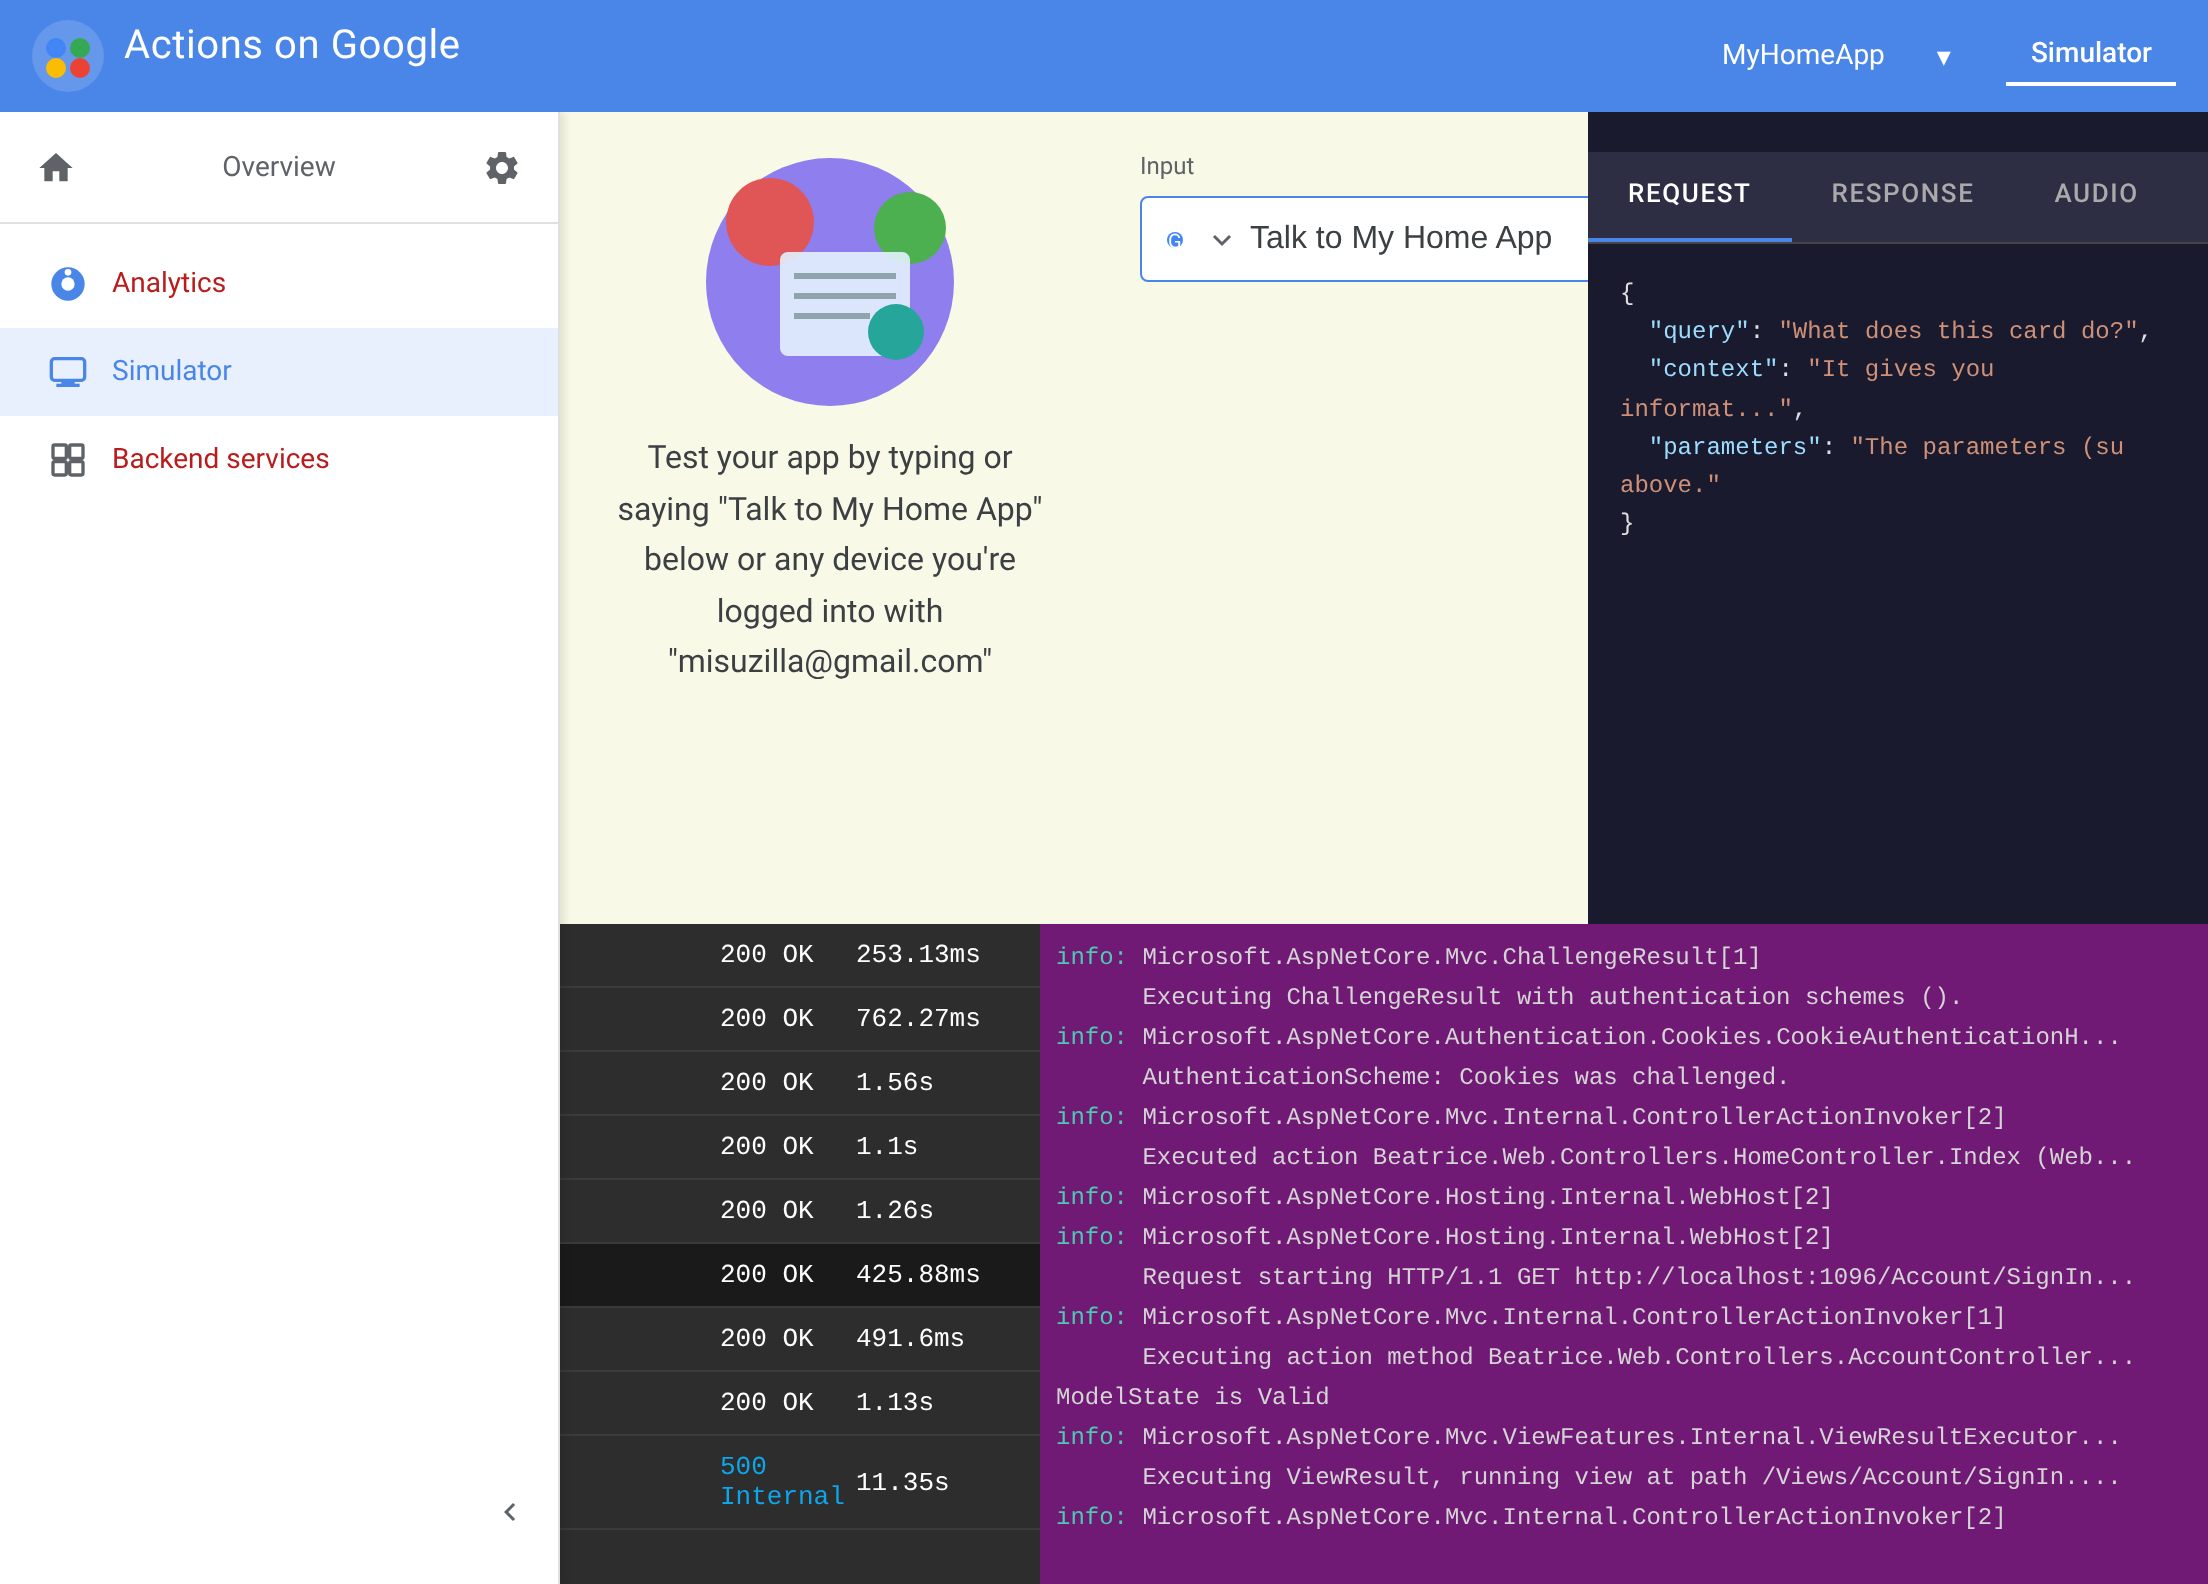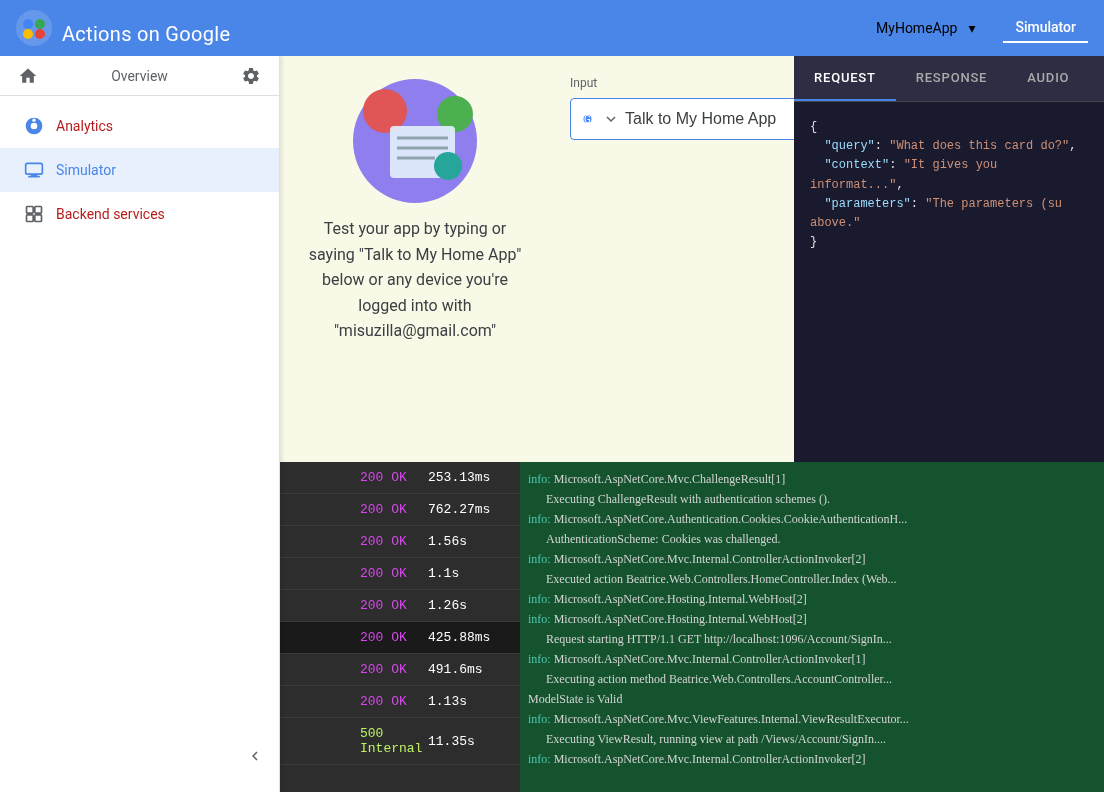--- a/index.html
+++ b/index.html
@@ -11,39 +11,39 @@
       background: #4a86e8;
       display: flex;
       align-items: center;
       padding: 0 16px;
       gap: 16px;
       position: relative;
       z-index: 100;
     }
     .topbar-logo {
       display: flex;
-      align-items: flex-end;
+      align-items: flex-start;
       gap: 10px;
     }
     .topbar-logo-icon {
       width: 36px;
       height: 36px;
     }
     .topbar-title {
       color: white;
       font-size: 20px;
       font-weight: 400;
       letter-spacing: 0.3px;
     }
     .topbar-spacer { flex: 1; }
     .topbar-app-selector {
       display: flex;
       align-items: center;
-      gap: 7px;
-      color: #000000;
+      gap: 22px;
+      color: #ffffff;
       font-size: 14px;
       cursor: pointer;
       padding: 6px 12px;
       border-radius: 4px;
     }
     .topbar-simulator {
       color: white;
       font-size: 14px;
       font-weight: 500;
       padding: 6px 12px;
@@ -65,21 +65,21 @@
       border-right: 1px solid #e0e0e0;
       display: flex;
       flex-direction: column;
       position: relative;
       z-index: 50;
       box-shadow: 2px 0 4px rgba(0,0,0,0.1);
     }
     .sidebar-top-bar {
       display: flex;
       align-items: center;
-      height: 40px;
+      height: 56px;
       padding: 0 8px;
       border-bottom: 1px solid #e0e0e0;
     }
     .sidebar-home-btn {
       width: 40px;
       height: 40px;
       display: flex;
       align-items: center;
       justify-content: center;
       cursor: pointer;
@@ -206,20 +206,21 @@
     .right-panel {
       width: 310px;
       background: #1a1a2e;
       display: flex;
       flex-direction: column;
     }
     .right-panel-tabs {
       display: flex;
       background: #2d2d44;
       border-bottom: 1px solid #444;
+      margin-top: 20px;
     }
     .right-panel-tab {
       padding: 14px 20px;
       color: #aaa;
       font-size: 13px;
       font-weight: 500;
       cursor: pointer;
       letter-spacing: 0.8px;
     }
     .right-panel-tab.active {
@@ -261,27 +262,27 @@
       font-size: 13px;
       color: #ccc;
       font-family: 'Courier New', monospace;
       gap: 8px;
     }
     .request-row.highlighted {
       background: #1a1a1a;
       color: white;
     }
     .request-path { flex: 1; color: #9cdcfe; }
-    .request-status { color: #d946ef; width: 60px; }
+    .request-status { color: #ffffff; width: 60px; }
     .request-time { width: 80px; color: #ffffff; }
     .log-panel {
       flex: 1;
-      background: #14532d;
+      background: #701a75;
       overflow-y: auto;
-      font-family: Liberation Serif, serif;
+      font-family: Liberation Mono, monospace;
       font-size: 12px;
       padding: 8px;
     }
     .log-line {
       line-height: 1.5;
       color: #ccc;
       margin-bottom: 2px;
     }
     .log-info { color: #4ec9b0; }
     .log-message { color: #d4d4d4; }
@@ -473,21 +474,21 @@
       <span class="request-status">200 OK</span>
       <span class="request-time">491.6ms</span>
     </div>
     <div class="request-row">
       <span class="request-path">/Automation/</span>
       <span class="request-status">200 OK</span>
       <span class="request-time">1.13s</span>
     </div>
     <div class="request-row">
       <span class="request-path">/Automation/</span>
-      <span class="request-status" style="color:#bef264;">500 Internal</span>
+      <span class="request-status" style="color:#0ea5e9;">500 Internal</span>
       <span class="request-time">11.35s</span>
     </div>
   </div>
 
   <div class="log-panel">
     <div class="log-line">
       <span class="log-info">info:</span> <span class="log-message">Microsoft.AspNetCore.Mvc.ChallengeResult[1]</span>
     </div>
     <div class="log-line">
       <span class="log-message">&nbsp;&nbsp;&nbsp;&nbsp;&nbsp;&nbsp;Executing ChallengeResult with authentication schemes ().</span>

